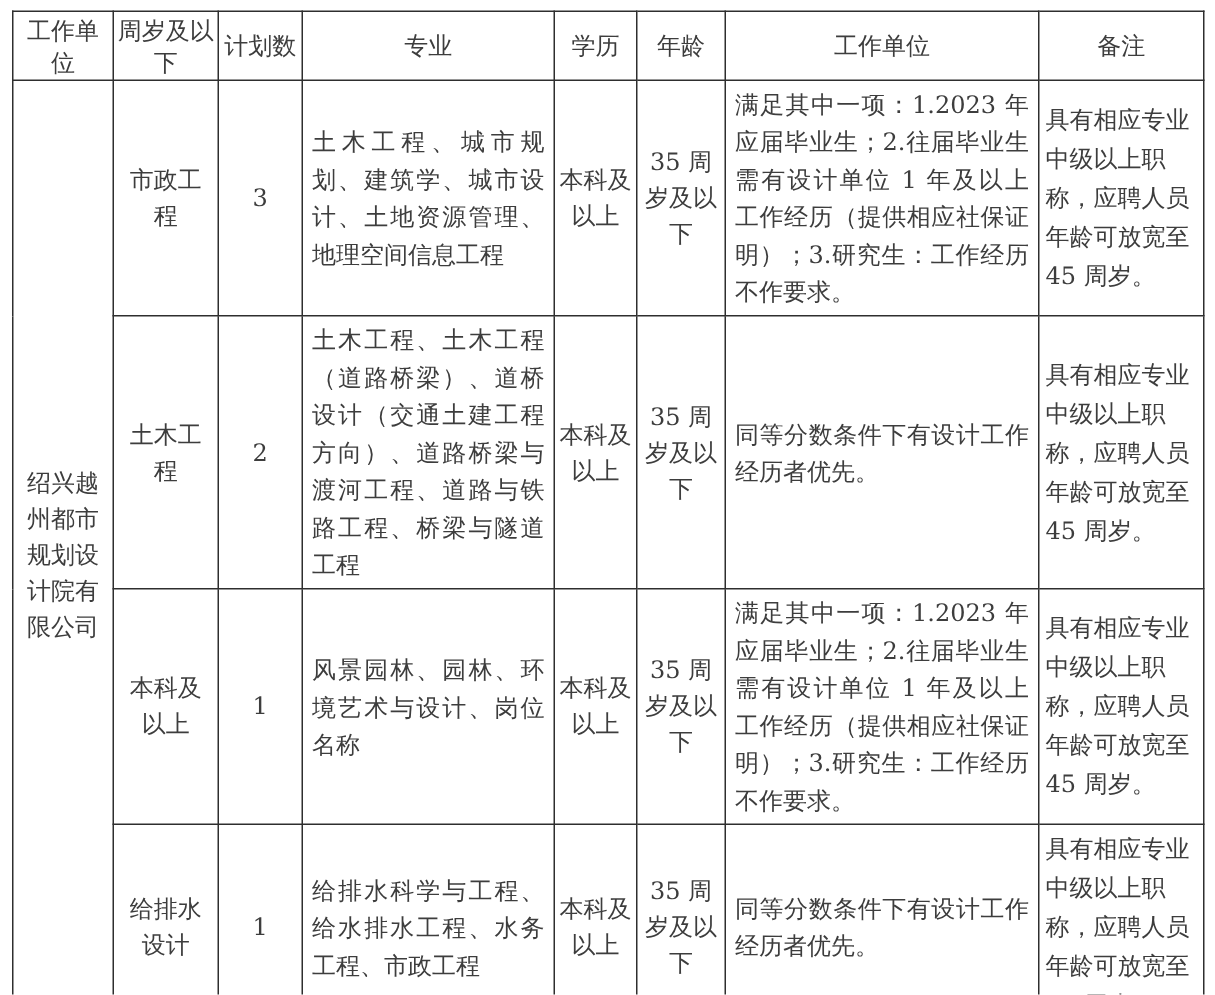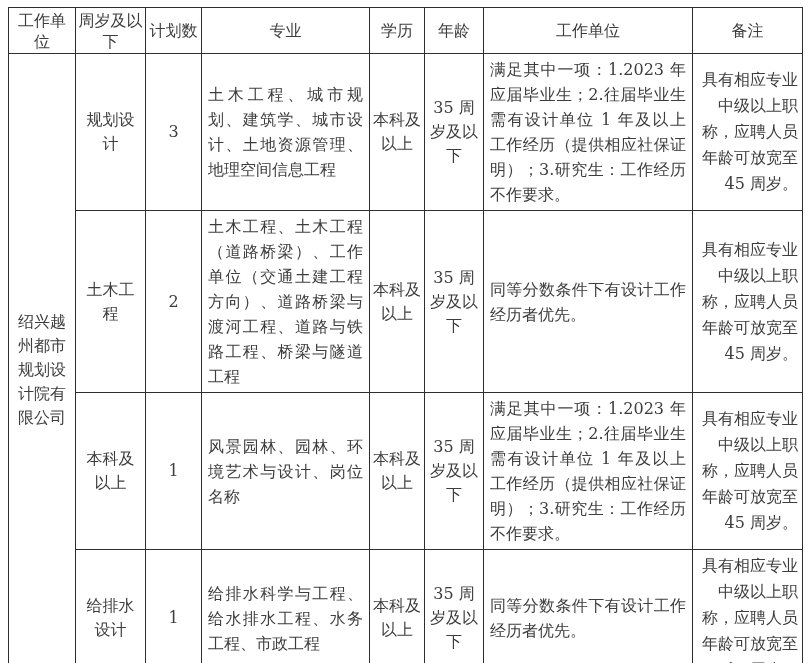--- a/index.html
+++ b/index.html
@@ -43,21 +43,21 @@
     line-height: 24px;
     padding: 2px 3px;
   }
   td.c-justify {
     text-align: justify;
     text-justify: inter-character;
     line-height: 25px;
     padding: 3px 6px;
   }
   td.c-note {
-    text-align: right;
+    text-align: left;
     line-height: 26px;
     padding: 3px 4px;
   }
   tr.h-header  { height: 46px; }
   tr.h-row1 { height: 146px; }
   tr.h-row2 { height: 173px; }
   tr.h-row3 { height: 151px; }
   tr.h-row4 { height: 133px; }
 </style>
 </head>
@@ -83,32 +83,32 @@
         <th>专业</th>
         <th>学历</th>
         <th>年龄</th>
         <th>工作单位</th>
         <th>备注</th>
       </tr>
     </thead>
     <tbody>
       <tr class="h-row1">
         <td class="c-center" rowspan="4">绍兴越州都市规划设计院有限公司</td>
-        <td class="c-center">规划设计</td>
+        <td class="c-center">市政工程</td>
         <td class="c-center">3</td>
         <td class="c-justify">土木工程、城市规划、建筑学、城市设计、土地资源管理、地理空间信息工程</td>
         <td class="c-center">本科及以上</td>
         <td class="c-center">35 周岁及以下</td>
         <td class="c-justify">满足其中一项：1.2023 年应届毕业生；2.往届毕业生需有设计单位 1 年及以上工作经历（提供相应社保证明）；3.研究生：工作经历不作要求。</td>
         <td class="c-note">具有相应专业中级以上职称，应聘人员年龄可放宽至 45 周岁。</td>
       </tr>
       <tr class="h-row2">
         <td class="c-center">土木工程</td>
         <td class="c-center">2</td>
-        <td class="c-justify">土木工程、土木工程（道路桥梁）、工作单位（交通土建工程方向）、道路桥梁与渡河工程、道路与铁路工程、桥梁与隧道工程</td>
+        <td class="c-justify">土木工程、土木工程（道路桥梁）、道桥设计（交通土建工程方向）、道路桥梁与渡河工程、道路与铁路工程、桥梁与隧道工程</td>
         <td class="c-center">本科及以上</td>
         <td class="c-center">35 周岁及以下</td>
         <td class="c-justify">同等分数条件下有设计工作经历者优先。</td>
         <td class="c-note">具有相应专业中级以上职称，应聘人员年龄可放宽至 45 周岁。</td>
       </tr>
       <tr class="h-row3">
         <td class="c-center">本科及以上</td>
         <td class="c-center">1</td>
         <td class="c-justify">风景园林、园林、环境艺术与设计、岗位名称</td>
         <td class="c-center">本科及以上</td>

